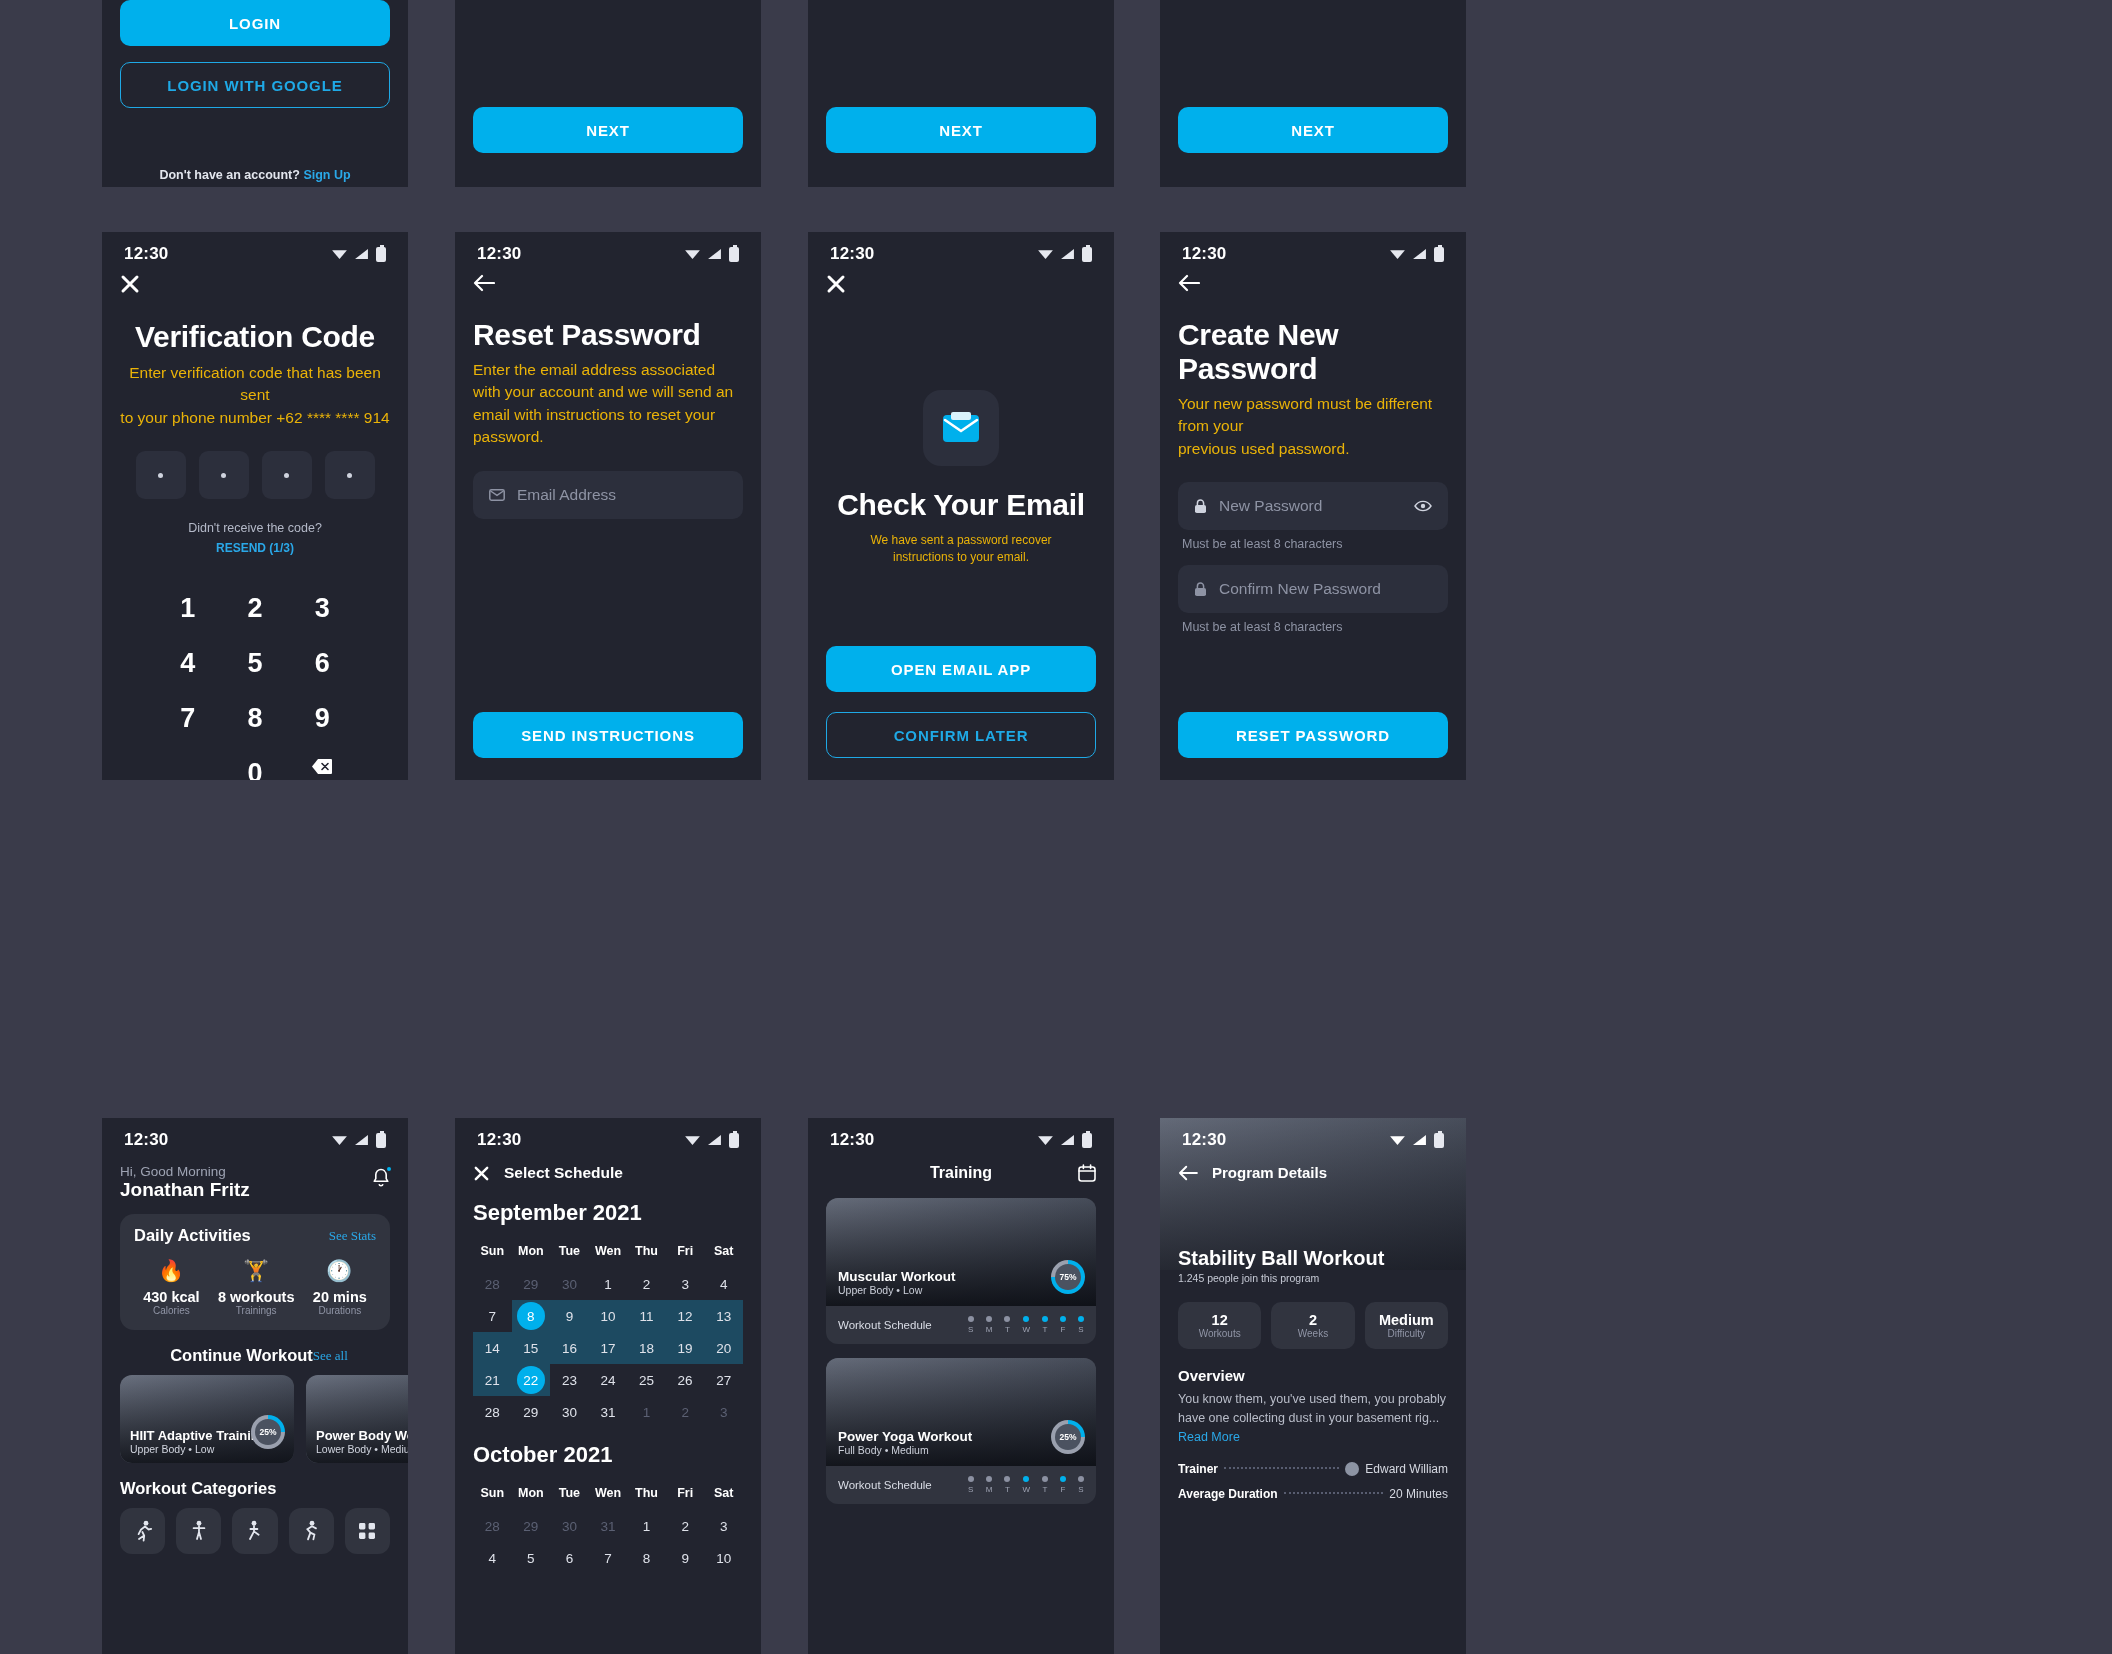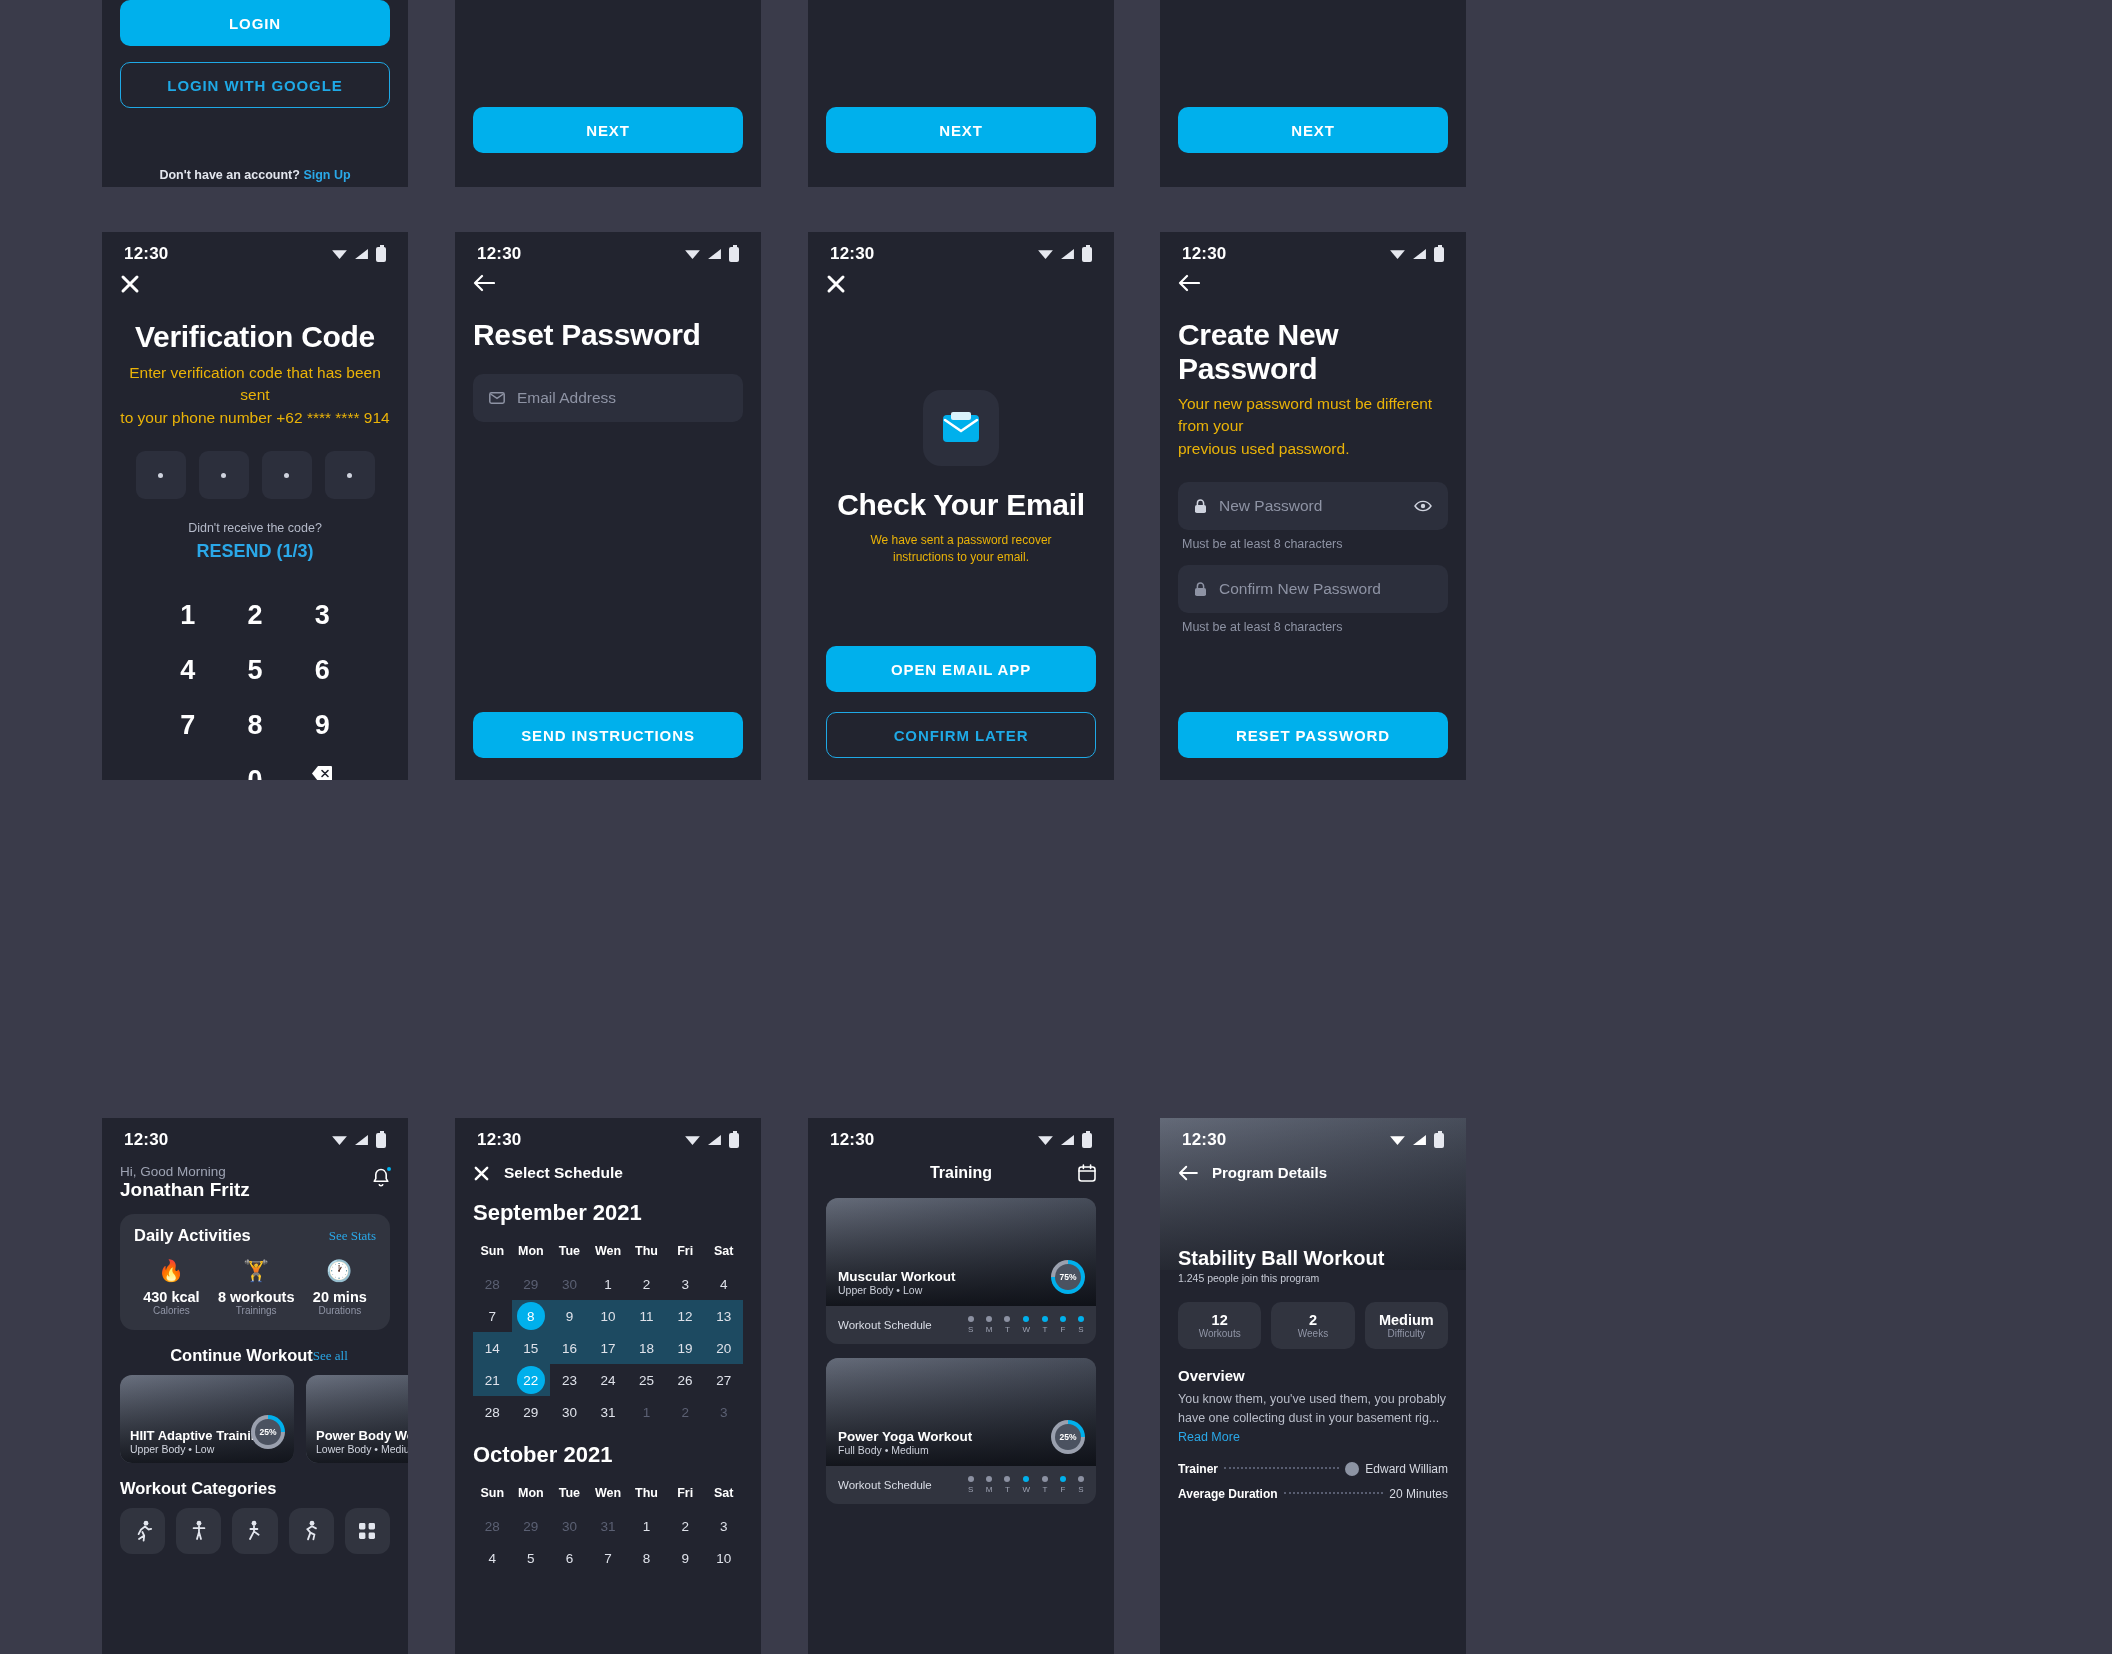--- a/index.html
+++ b/index.html
@@ -161,21 +161,21 @@
             <span class="codedot"></span>
           </div>
         <div class="codebox">
             <span class="codedot"></span>
           </div>
         <div class="codebox">
             <span class="codedot"></span>
           </div>
       </div>
       <div style="margin-top:22px; font-size:12.5px; color:#b4b9c8;">Didn't receive the code?</div>
-      <div style="margin-top:6px; font-size:18px; font-weight:bold; color:#2aa8e8;">RESEND (1/3)</div>
+      <div style="margin-top:6px; font-size:12px; font-weight:bold; color:#2aa8e8;">RESEND (1/3)</div>
     </div>
     <div class="keypad" style="margin:38px 52px 0;">
       <div class="key">1</div>
       <div class="key">2</div>
       <div class="key">3</div>
       <div class="key">4</div>
       <div class="key">5</div>
       <div class="key">6</div>
       <div class="key">7</div>
       <div class="key">8</div>
@@ -204,20 +204,21 @@
         <div class="ic-bat"></div>
       </div>
     </div>
     <div style="padding:8px 18px 0;">
       <svg width="22" height="18" viewBox="0 0 22 18">
         <path d="M21 9H2M9 2L2 9l7 7" stroke="#fff" stroke-width="2.2" fill="none" stroke-linecap="round" stroke-linejoin="round"></path>
       </svg>
     </div>
     <div style="padding:22px 18px 0;">
       <div class="title-lg">Reset Password</div>
+      <div class="desc" style="margin-top:7px;">Enter the email address associated with your account and we will send an email with instructions to reset your password.</div>
       <div class="field" style="margin-top:22px;">
         <svg width="16" height="12" viewBox="0 0 16 12">
           <rect x="0.8" y="0.8" width="14.4" height="10.4" rx="1.6" stroke="#8e93a4" stroke-width="1.5" fill="none"></rect>
           <path d="M1.6 2l6.4 4.4L14.4 2" stroke="#8e93a4" stroke-width="1.5" fill="none"></path>
         </svg>
         <span>Email Address</span>
       </div>
     </div>
     <div class="btn btn-primary" style="position:absolute; left:18px; right:18px; bottom:22px;">SEND INSTRUCTIONS</div>
   </div>

